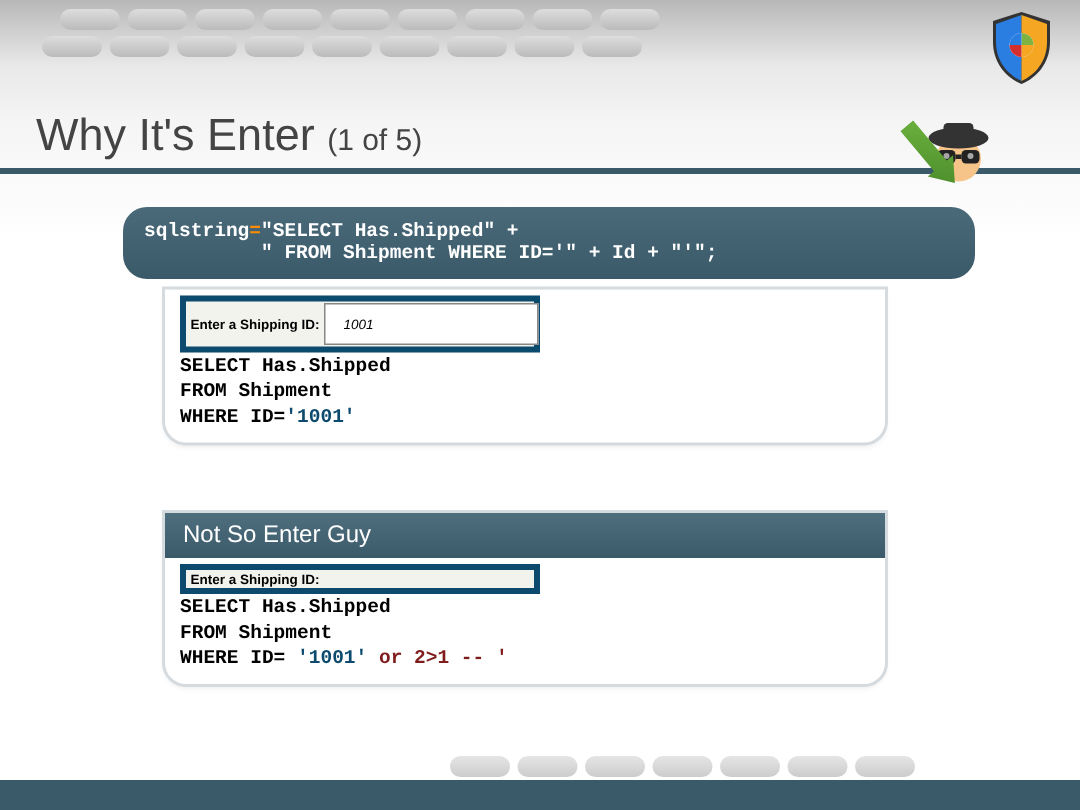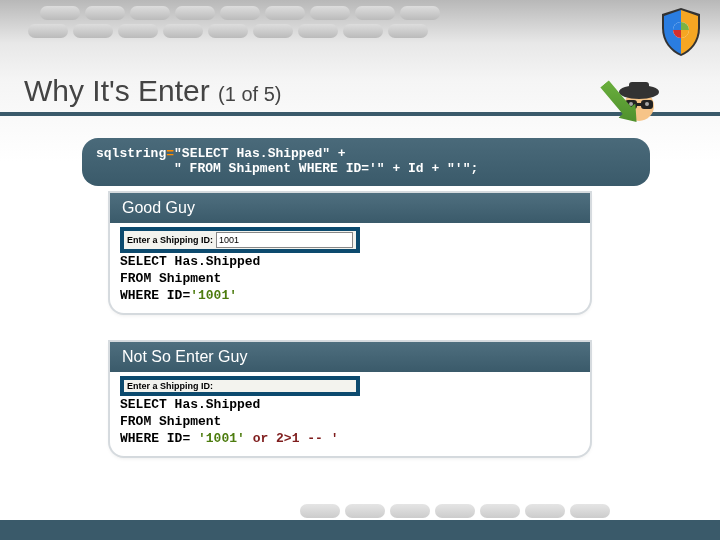--- a/index.html
+++ b/index.html
@@ -98,25 +98,26 @@
     border: 4px solid #0c4a6e;
     width: 240px;
     padding: 1px 3px;
     margin-bottom: 1px;
     font-family: Arial, sans-serif;
     font-size: 9px;
   }
   .input-row label { flex: 0 0 auto; margin-right: 3px; font-weight: bold; font-size: 9px;}
   .input-row input {
     flex: 1; font-size: 9px; border: 1px solid #888;
-    padding: 0 2px; background: #fff; height: 16px;
-    font-family: Arial, sans-serif;
+    padding: 0 12px; background: #fff; height: 28px;
+    font-family: Arial, sans-serif;
+    font-style: italic;
   }
   .sql-out { white-space: pre; line-height: 1.3; font-weight: bold; font-size: 13px;}
-  .grn { color: #4d7c0f; text-align: right; }
+  .grn { color: #0c4a6e; text-align: right; }
   .rd  { color: #7f1d1d; }
   #panel1 { top: 193px; }
   #panel2 { top: 342px; }
 </style>
 </head>
 <body>
 
 <div class="top-dots">
   <div class="dot"></div>
     <div class="dot"></div>
@@ -170,21 +171,20 @@
     <circle cx="31" cy="24" r="2" fill="#fff" opacity="0.6"></circle>
   </svg>
 </div>
 
 <div class="arrow-body"></div>
 
 <div class="code-header"><span>sqlstring</span><span class="eq">=</span><span>"SELECT Has.Shipped" +</span>
 <span>          " FROM Shipment WHERE ID='" + Id + "'";</span></div>
 
 <div class="panel" id="panel1">
-  <div class="panel-header">Good Guy</div>
   <div class="panel-body">
     <div class="input-row">
       <label>Enter a Shipping ID:</label>
       <input value="1001" style="">
     </div>
     <div class="sql-out"><span>SELECT Has.Shipped</span>
 <span>FROM Shipment</span>
 <span>WHERE ID=</span><span class="grn">'1001'</span></div>
   </div>
 </div>

